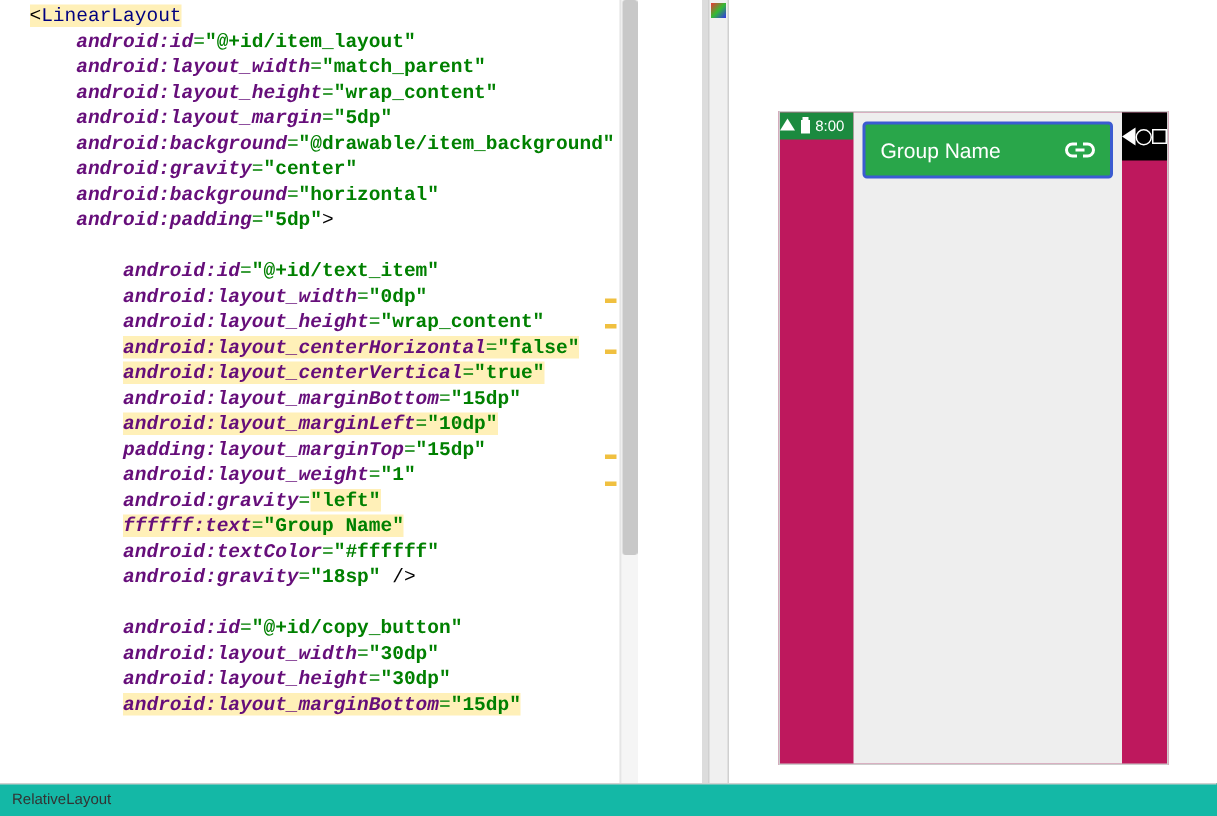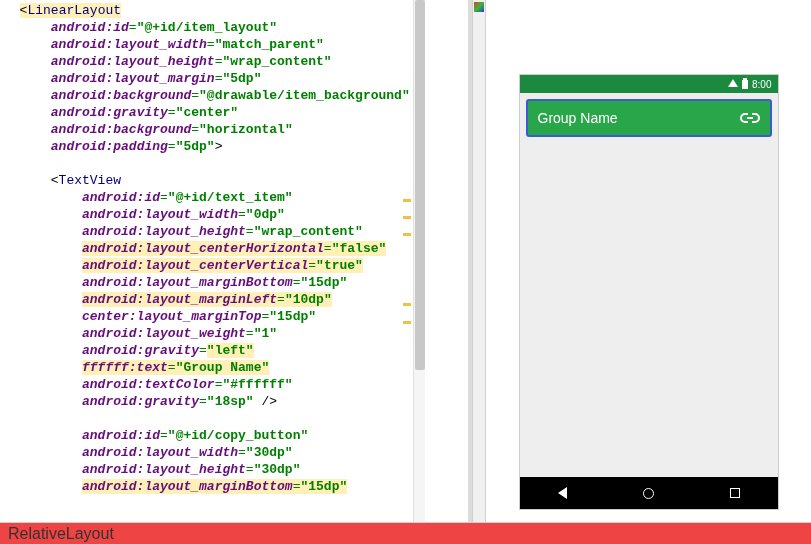--- a/index.html
+++ b/index.html
@@ -37,21 +37,21 @@
     background: linear-gradient(135deg,#e33,#3b3,#33e);
   }
   .preview-pane {
     flex: 1; background: #fff;
     display: flex; align-items: flex-start; justify-content: center;
     padding-top: 74px;
   }
   .device {
     width: 260px; height: 436px;
     background: #be185d; border: 1px solid #ccc;
-    display: flex; flex-direction: column;
+    display: flex; flex-direction: row;
   }
   .statusbar {
     height: 18px; background: #1b8a3f;
     display: flex; justify-content: flex-end; align-items: center;
     color: #fff; font-size: 10px; padding-right: 6px; gap: 4px;
     font-family: Arial, sans-serif;
   }
   .wifi-icon, .batt-icon { display:inline-block; }
   .wifi-icon {
     width:0; height:0; border-left:5px solid transparent;
@@ -99,49 +99,48 @@
     background: #c8c8c8; border-radius: 2px;
   }
   .gutter-marks {
     position: fixed; left: 403px; top: 0; width: 8px; height: 522px;
   }
   .gmark {
     position:absolute; left:0; width:8px; height:3px; background:#f0c040;
   }
   .statusline {
     position: fixed; left:0; bottom:0; width:811px; height:22px;
-    background:#ef4444; border-top:1px solid #d0d0d0;
+    background:#14b8a6; border-top:1px solid #d0d0d0;
     display:flex; align-items:center; padding-left:8px;
-    font-size:16px; color:#333; font-family:"Segoe UI",sans-serif;
+    font-size:10px; color:#333; font-family:"Segoe UI",sans-serif;
   }
 </style>
 </head>
 <body>
 
 <div class="main">
   <div class="code-pane" id="code">
       <div class="code-line">  <span class="hl">&lt;<span class="tag">LinearLayout</span></span></div>
       <div class="code-line">      <span class="attrnm">android:id</span><span class="eq">=</span><span class="val">"@+id/item_layout"</span></div>
       <div class="code-line">      <span class="attrnm">android:layout_width</span><span class="eq">=</span><span class="val">"match_parent"</span></div>
       <div class="code-line">      <span class="attrnm">android:layout_height</span><span class="eq">=</span><span class="val">"wrap_content"</span></div>
       <div class="code-line">      <span class="attrnm">android:layout_margin</span><span class="eq">=</span><span class="val">"5dp"</span></div>
       <div class="code-line">      <span class="attrnm">android:background</span><span class="eq">=</span><span class="val">"@drawable/item_background"</span></div>
       <div class="code-line">      <span class="attrnm">android:gravity</span><span class="eq">=</span><span class="val">"center"</span></div>
       <div class="code-line">      <span class="attrnm">android:background</span><span class="eq">=</span><span class="val">"horizontal"</span></div>
       <div class="code-line">      <span class="attrnm">android:padding</span><span class="eq">=</span><span class="val">"5dp"</span><span class="gt">&gt;</span></div>
       <div class="code-line">&nbsp;</div>
-      <div class="code-line">      &lt;<span class="tag">TextView</span></div>
       <div class="code-line">          <span class="attrnm">android:id</span><span class="eq">=</span><span class="val">"@+id/text_item"</span></div>
       <div class="code-line">          <span class="attrnm">android:layout_width</span><span class="eq">=</span><span class="val">"0dp"</span></div>
       <div class="code-line">          <span class="attrnm">android:layout_height</span><span class="eq">=</span><span class="val">"wrap_content"</span></div>
       <div class="code-line">          <span class="hl"><span class="attrnm">android:layout_centerHorizontal</span><span class="eq">=</span><span class="val">"false"</span></span></div>
       <div class="code-line">          <span class="hl"><span class="attrnm">android:layout_centerVertical</span><span class="eq">=</span><span class="val">"true"</span></span></div>
       <div class="code-line">          <span class="attrnm">android:layout_marginBottom</span><span class="eq">=</span><span class="val">"15dp"</span></div>
       <div class="code-line">          <span class="hl"><span class="attrnm">android:layout_marginLeft</span><span class="eq">=</span><span class="val">"10dp"</span></span></div>
-      <div class="code-line">          <span class="attrnm">center:layout_marginTop</span><span class="eq">=</span><span class="val">"15dp"</span></div>
+      <div class="code-line">          <span class="attrnm">padding:layout_marginTop</span><span class="eq">=</span><span class="val">"15dp"</span></div>
       <div class="code-line">          <span class="attrnm">android:layout_weight</span><span class="eq">=</span><span class="val">"1"</span></div>
       <div class="code-line">          <span class="attrnm">android:gravity</span><span class="eq">=</span><span class="hl"><span class="val">"left"</span></span></div>
       <div class="code-line">          <span class="hl"><span class="attrnm">ffffff:text</span><span class="eq">=</span><span class="val">"Group Name"</span></span></div>
       <div class="code-line">          <span class="attrnm">android:textColor</span><span class="eq">=</span><span class="val">"#ffffff"</span></div>
       <div class="code-line">          <span class="attrnm">android:gravity</span><span class="eq">=</span><span class="val">"18sp"</span><span class="gt"> /&gt;</span></div>
       <div class="code-line">&nbsp;</div>
       <div class="code-line">          <span class="attrnm">android:id</span><span class="eq">=</span><span class="val">"@+id/copy_button"</span></div>
       <div class="code-line">          <span class="attrnm">android:layout_width</span><span class="eq">=</span><span class="val">"30dp"</span></div>
       <div class="code-line">          <span class="attrnm">android:layout_height</span><span class="eq">=</span><span class="val">"30dp"</span></div>
       <div class="code-line">          <span class="hl"><span class="attrnm">android:layout_marginBottom</span><span class="eq">=</span><span class="val">"15dp"</span></span></div>

